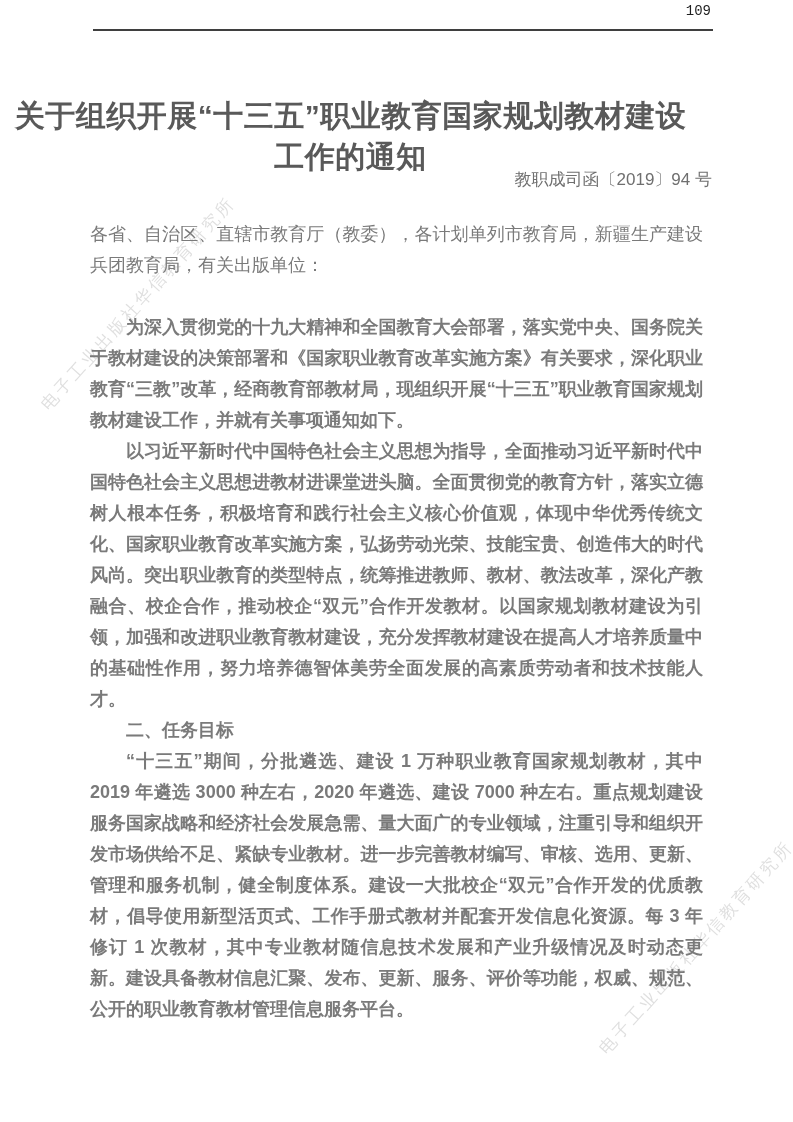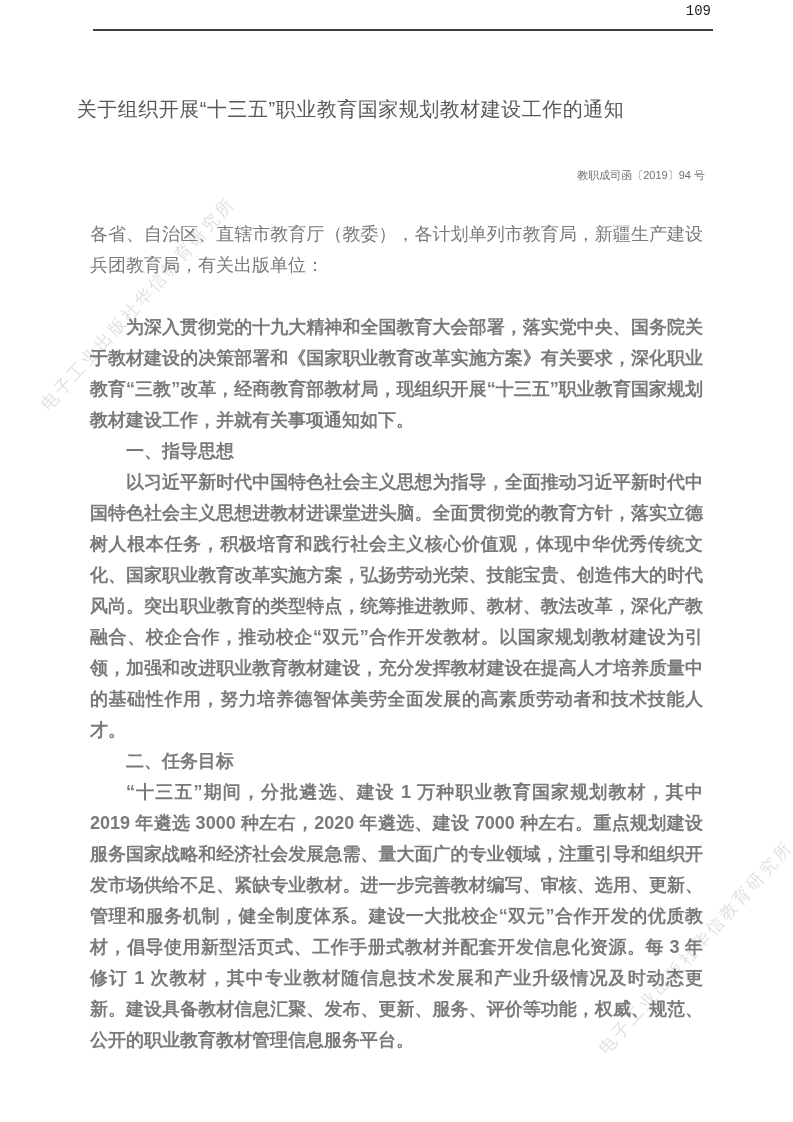--- a/index.html
+++ b/index.html
@@ -31,30 +31,30 @@
     width: 620px;
     height: 2px;
     background: #3f3f3f;
   }
   .doc-title {
     position: absolute;
     top: 96px;
     left: 0;
     width: 701px;
     text-align: center;
-    font-size: 20px;
-    font-weight: normal;
+    font-size: 30px;
+    font-weight: bold;
     color: #595959;
     letter-spacing: 0.5px;
   }
   .doc-number {
     position: absolute;
     top: 168px;
-    right: 88px;
-    font-size: 11px;
+    right: 81px;
+    font-size: 17px;
     color: #6f6f6f;
   }
   .body-text {
     position: absolute;
     top: 219px;
     left: 90px;
     width: 613px;
     font-size: 18px;
     line-height: 31px;
     color: #7a7a7a;
@@ -102,19 +102,18 @@
   <div class="header-rule"></div>
 
   <div class="doc-title">关于组织开展“十三五”职业教育国家规划教材建设工作的通知</div>
 
   <div class="doc-number">教职成司函〔2019〕94 号</div>
 
   <div class="body-text">
     <p>各省、自治区、直辖市教育厅（教委），各计划单列市教育局，新疆生产建设兵团教育局，有关出版单位：</p>
     <div class="spacer"></div>
     <p class="indent">为深入贯彻党的十九大精神和全国教育大会部署，落实党中央、国务院关于教材建设的决策部署和《国家职业教育改革实施方案》有关要求，深化职业教育“三教”改革，经商教育部教材局，现组织开展“十三五”职业教育国家规划教材建设工作，并就有关事项通知如下。</p>
-    <p class="indent">一、指导思想</p>
     <p class="indent">以习近平新时代中国特色社会主义思想为指导，全面推动习近平新时代中国特色社会主义思想进教材进课堂进头脑。全面贯彻党的教育方针，落实立德树人根本任务，积极培育和践行社会主义核心价值观，体现中华优秀传统文化、国家职业教育改革实施方案，弘扬劳动光荣、技能宝贵、创造伟大的时代风尚。突出职业教育的类型特点，统筹推进教师、教材、教法改革，深化产教融合、校企合作，推动校企“双元”合作开发教材。以国家规划教材建设为引领，加强和改进职业教育教材建设，充分发挥教材建设在提高人才培养质量中的基础性作用，努力培养德智体美劳全面发展的高素质劳动者和技术技能人才。</p>
     <p class="indent">二、任务目标</p>
     <p class="indent">“十三五”期间，分批遴选、建设 1 万种职业教育国家规划教材，其中 2019 年遴选 3000 种左右，2020 年遴选、建设 7000 种左右。重点规划建设服务国家战略和经济社会发展急需、量大面广的专业领域，注重引导和组织开发市场供给不足、紧缺专业教材。进一步完善教材编写、审核、选用、更新、管理和服务机制，健全制度体系。建设一大批校企“双元”合作开发的优质教材，倡导使用新型活页式、工作手册式教材并配套开发信息化资源。每 3 年修订 1 次教材，其中专业教材随信息技术发展和产业升级情况及时动态更新。建设具备教材信息汇聚、发布、更新、服务、评价等功能，权威、规范、公开的职业教育教材管理信息服务平台。</p>
   </div>
 
 </div>
 
 </body></html>

